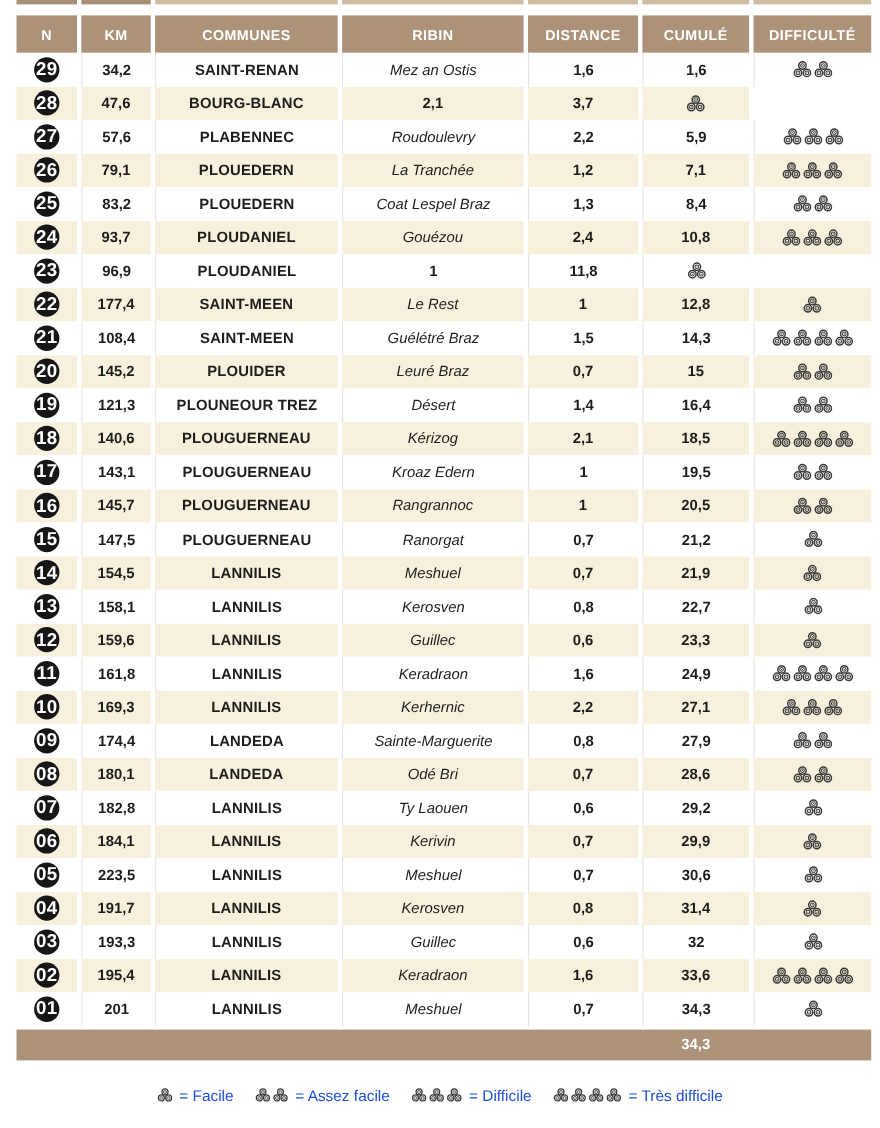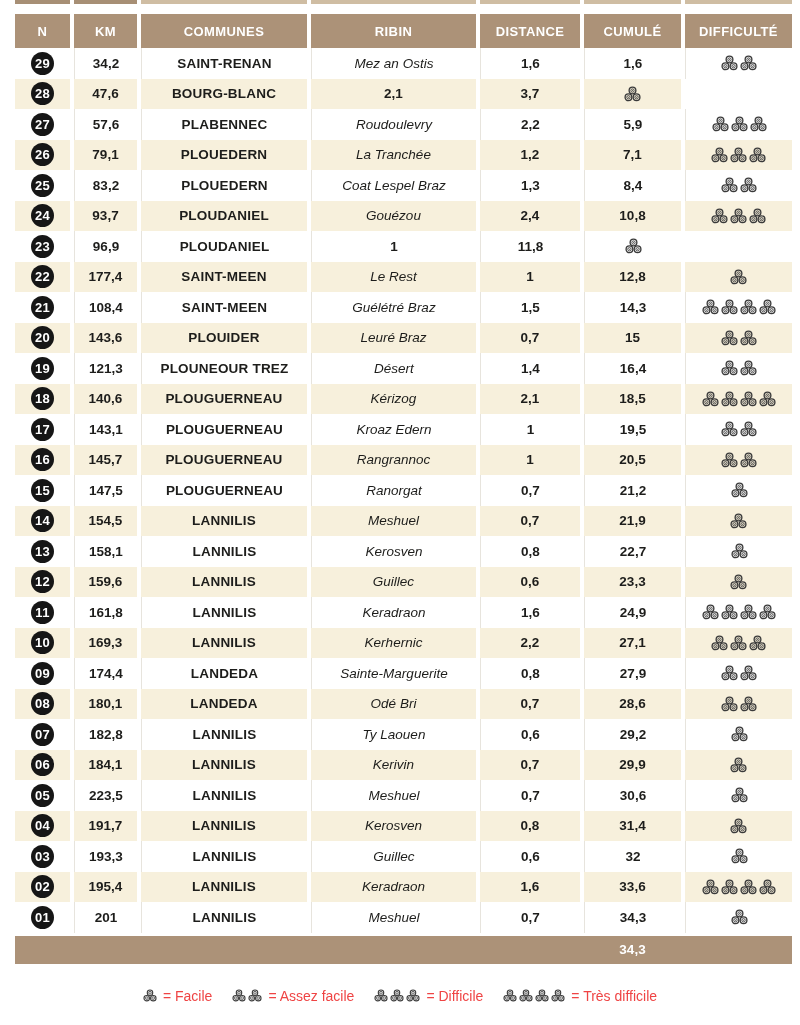--- a/index.html
+++ b/index.html
@@ -35,21 +35,21 @@
     display: flex; align-items: center; justify-content: center;
     font-size: 13.5px;
   }
   .row--cream .cell { background: var(--row-alt-bg, #f7f0dc); }
   .row--white .cell { background: var(--row-bg, #ffffff); }
   .row--white .cell + .cell { border-left: 1px solid #e7e4dd; }
 
   .badge {
     width: 23px; height: 23px; border-radius: 50%;
     background: var(--badge-bg, #161616); color: var(--badge-text, #fff);
-    font-size: 13px; font-weight: bold;
+    font-size: 17px; font-weight: bold;
     display: flex; align-items: center; justify-content: center;
     letter-spacing: .3px;
   }
   .cell-num { font-weight: bold; color: #1d1d1b; }
   .cell-commune { font-weight: bold; font-size: 14px; letter-spacing: .2px; }
   .cell-ribin { font-style: italic; font-size: 14.5px; text-align: right; }
   .diff-icons { display: flex; gap: 2px; align-items: center; justify-content: center; }
 
   .tfoot {
     margin-top: 3px; height: 28px;
@@ -66,21 +66,21 @@
     color: #fff; font-weight: bold; font-size: 13.5px;
     text-align: center;
   }
   .legend {
     margin-top: 24px;
     display: flex; justify-content: center; align-items: center; gap: 20px;
     font-size: 14px;
   }
   .legend-item { display: flex; align-items: center; gap: 6px; }
   .legend-item .diff-icons { gap: 2px; }
-  .legend-label { color: #ef4444; }
+  .legend-label { color: #1d4ed8; }
 </style>
 </head>
 <body>
 
 <div class="table-wrap">
 
   <div class="grid top-strip">
     <div class="tcell"></div>
     <div class="tcell"></div>
     <div class="tcell"></div>
@@ -442,21 +442,21 @@
               <circle cx="14.8" cy="13.4" r="2" fill="none" stroke="var(--icon-color)" stroke-width="1.1"></circle>
               <circle cx="14.8" cy="13.4" r="0.6" fill="var(--icon-color)"></circle>
             </svg>
           </span>
         </div>
       </div>
       <div class="grid row row--cream">
         <div class="cell">
           <span class="badge">20</span>
         </div>
-        <div class="cell cell-num">143,6</div>
+        <div class="cell cell-num">145,2</div>
         <div class="cell cell-commune">PLOUIDER</div>
         <div class="cell cell-ribin">Leuré Braz</div>
         <div class="cell cell-num">0,7</div>
         <div class="cell cell-num">15</div>
         <div class="cell">
           <span class="diff-icons">
             <svg width="17" height="16" viewBox="0 0 20 19">
               <circle cx="10" cy="5.4" r="4" fill="none" stroke="var(--icon-color)" stroke-width="1.6"></circle>
               <circle cx="10" cy="5.4" r="2" fill="none" stroke="var(--icon-color)" stroke-width="1.1"></circle>
               <circle cx="10" cy="5.4" r="0.6" fill="var(--icon-color)"></circle>

